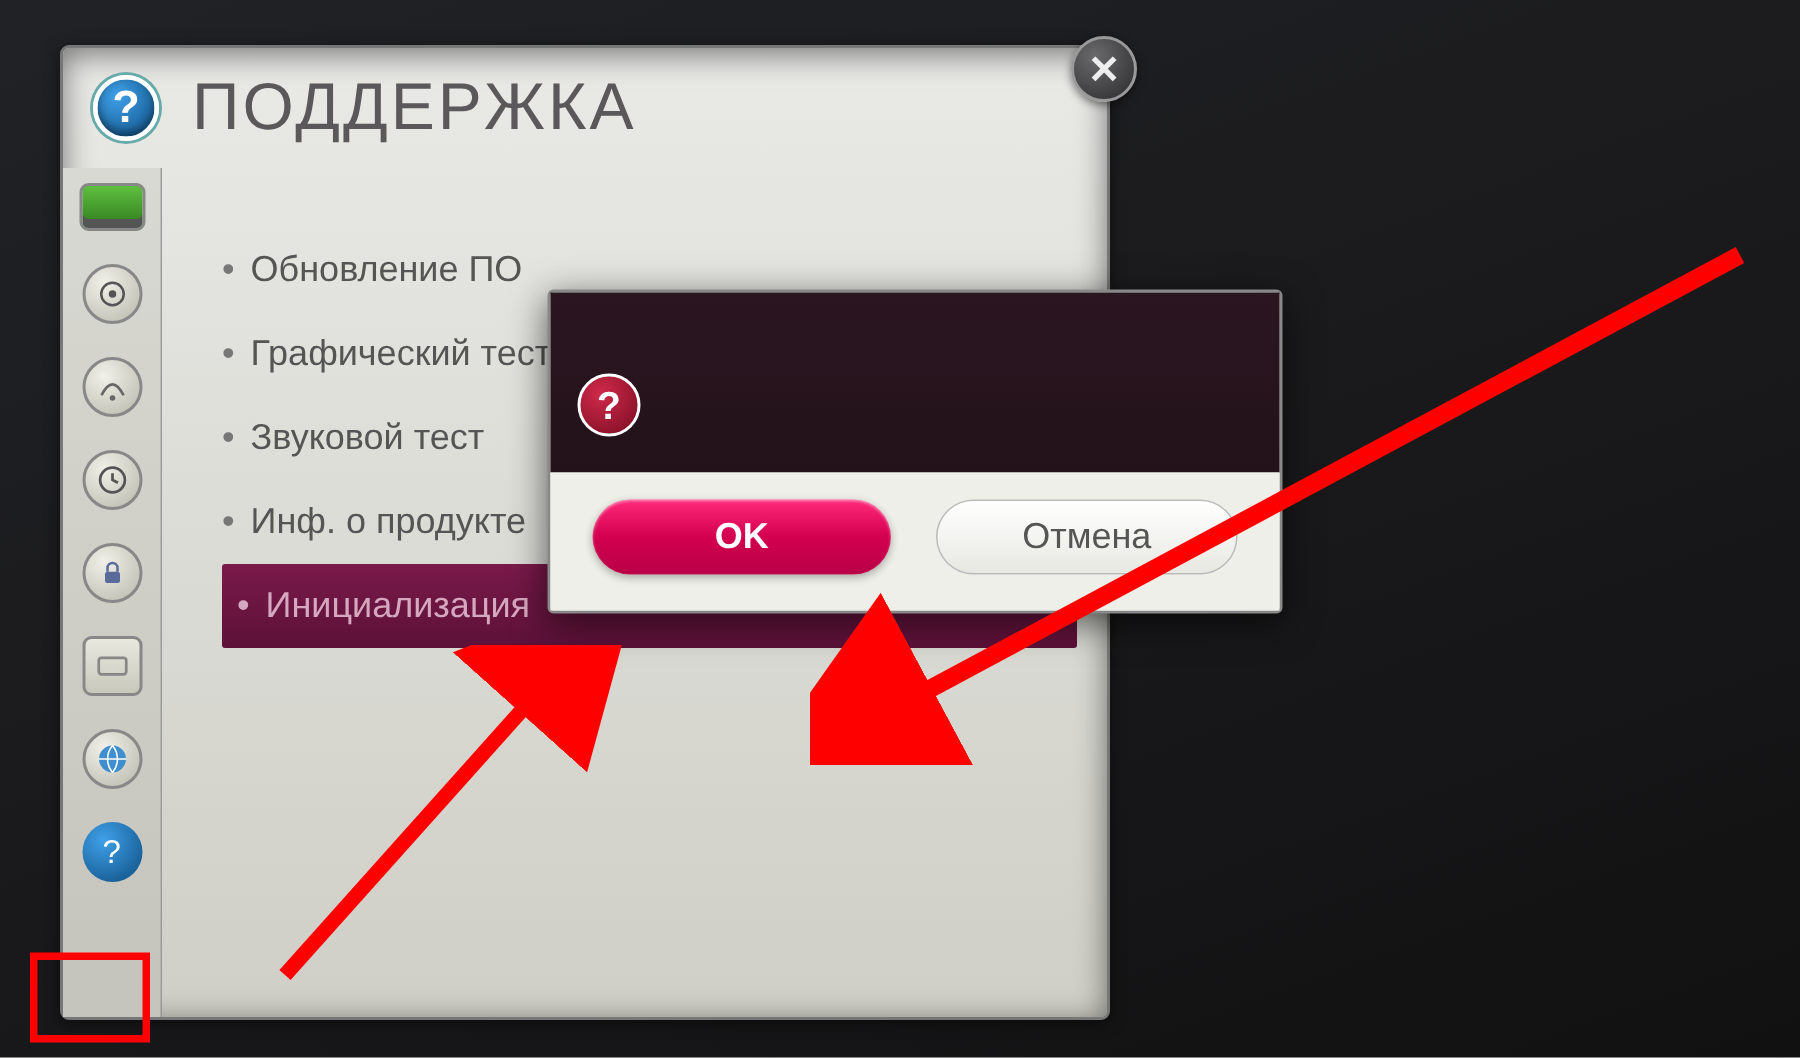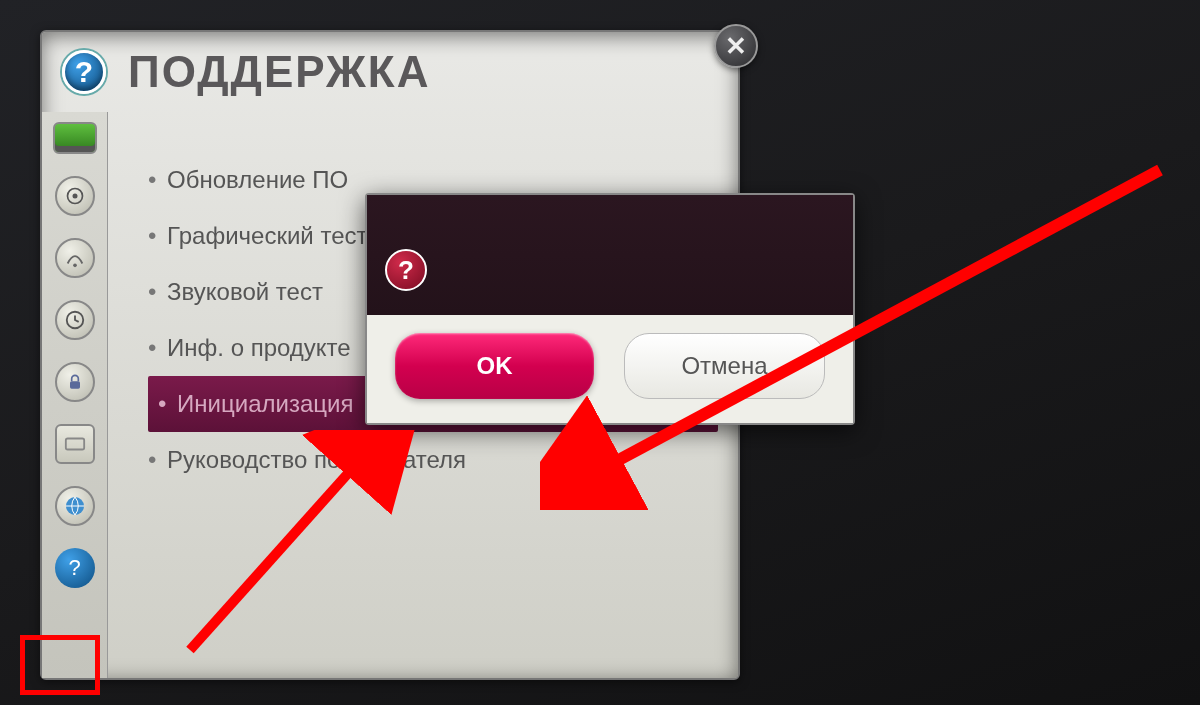--- a/index.html
+++ b/index.html
@@ -40,21 +40,21 @@
     color: #fff;
     font-size: 30px;
     font-weight: bold;
     display: flex; align-items: center; justify-content: center;
     margin-right: 22px;
   }
   .hdr-title {
     font-size: 44px;
     letter-spacing: 2px;
     color: #5a585a;
-    font-weight: 700;
+    font-weight: 400;
     text-align: right;
   }
   .close-btn {
     position: absolute;
     right: -20px;
     top: -8px;
     width: 44px; height: 44px;
     border-radius: 50%;
     background: radial-gradient(circle at 35% 30%, #6a6a6d, #2a2a2d);
     color: #eee;
@@ -166,21 +166,21 @@
     font-weight: 500;
   }
   .dialog-footer {
     display: flex;
     gap: 30px;
     padding: 18px 28px 24px 28px;
     background: #efefe9;
   }
   .btn {
     flex: 1;
-    height: 66px;
+    height: 50px;
     border-radius: 25px;
     font-size: 24px;
     display: flex; align-items: center; justify-content: center;
     cursor: pointer;
     border: 1px solid #bbb;
   }
   .btn-primary {
     background: linear-gradient(180deg, #ff2a7a 0%, #d3004f 50%, #b80046 100%);
     color: #fff;
     border: none;
@@ -243,21 +243,20 @@
           </svg>
       </div>
       <div class="sidebar-icon support">?</div>
     </div>
     <div class="menu-list">
       <div class="menu-item">Обновление ПО</div>
       <div class="menu-item">Графический тест</div>
       <div class="menu-item">Звуковой тест</div>
       <div class="menu-item">Инф. о продукте</div>
       <div class="menu-item selected">Инициализация</div>
-      <div class="menu-item">Руководство пользователя</div>
     </div>
   </div>
 </div>
 
 <div class="sidebar-highlight-box"></div>
 
 <div class="dialog">
   <div class="dialog-body">
     <div class="dialog-icon">?</div>
   </div>

